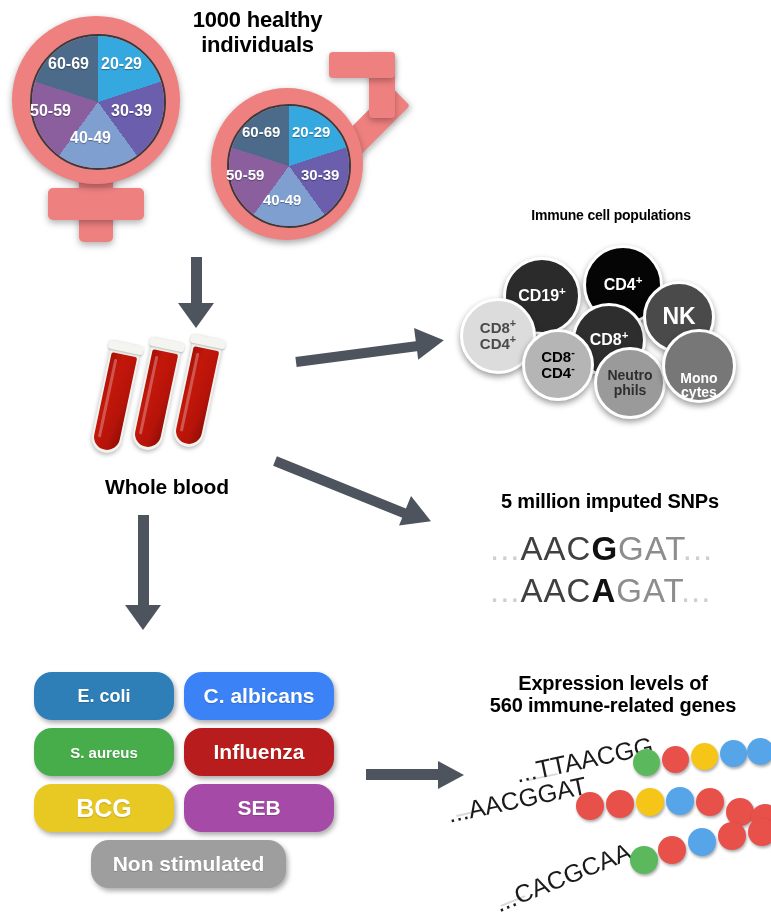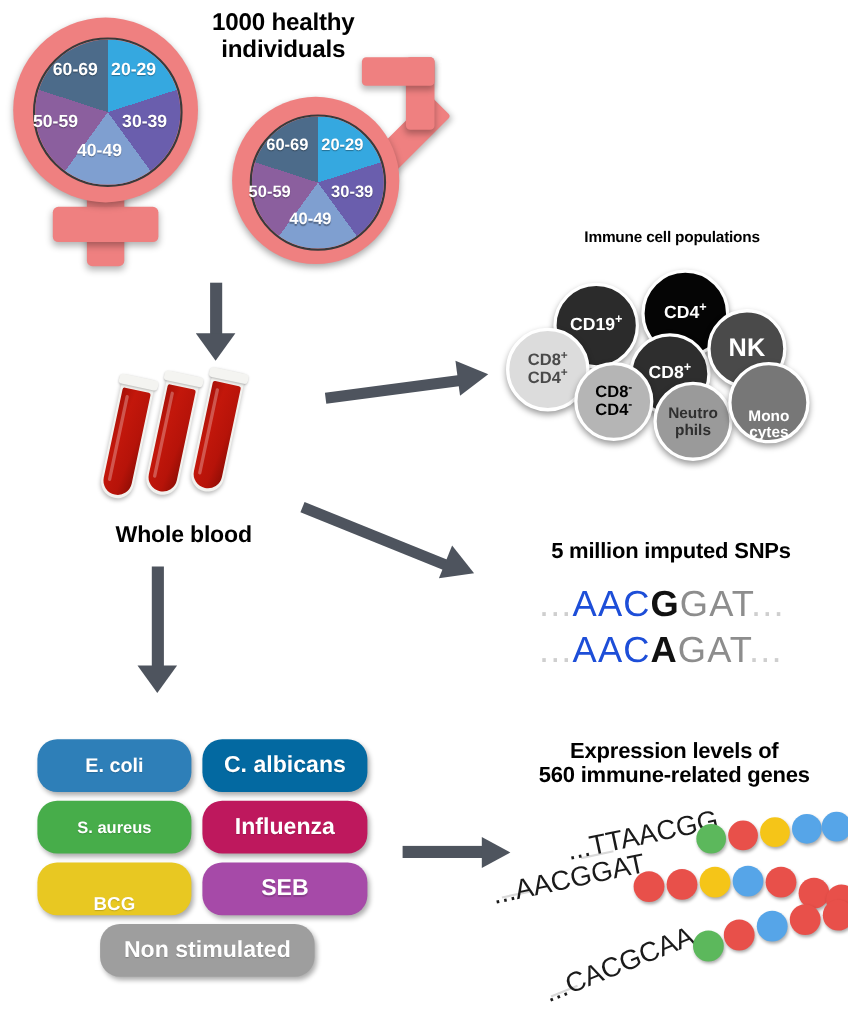--- a/index.html
+++ b/index.html
@@ -72,21 +72,21 @@
     border:3px solid #ffffff;
     box-shadow:0 3px 6px rgba(0,0,0,.4);
     box-sizing:border-box;
   }
   .cell sup{font-size:.72em;vertical-align:super;line-height:0;}
 
   
   .snp-row{position:absolute;white-space:nowrap;font-family:"Liberation Sans",sans-serif;}
   .snp-row .faint{color:#cfcfcf;}
   .snp-row .dark{color:#111;font-weight:bold;}
-  .snp-row .g1{color:#1d4ed8;}
+  .snp-row .g1{color:#404040;}
   .snp-row .g2{color:#8d8d8d;}
 
   
   .stim{
     position:absolute;border-radius:18px;
     display:flex;align-items:center;justify-content:center;
     color:#fff;font-weight:bold;
     box-shadow:2px 3px 5px rgba(0,0,0,.33);
     box-sizing:border-box;
     text-shadow:0 1px 1px rgba(0,0,0,.18);
@@ -251,30 +251,30 @@
 </div>
 
 <div class="snp-row" style="left:490px;top:572px;font-size:33px;letter-spacing:1px;">
   <span class="faint">...</span><span class="g1">AAC</span><span class="dark">A</span><span class="g2">GAT</span><span class="faint">...</span>
 </div>
 
 <div class="abs" style="left:34px;top:672px;width:300px;height:220px;">
   <div class="stim" style="left:0px;top:0px;width:140px;height:48px;background:#2e7fb8;font-size:18px;">
     <span>E. coli</span>
   </div>
-  <div class="stim" style="left:150px;top:0px;width:150px;height:48px;background:#0369a1;font-size:21px;">
+  <div class="stim" style="left:150px;top:0px;width:150px;height:48px;background:#3b82f6;font-size:21px;">
     <span>C. albicans</span>
   </div>
   <div class="stim" style="left:0px;top:56px;width:140px;height:48px;background:#47ad4a;font-size:15px;">
     <span>S. aureus</span>
   </div>
-  <div class="stim" style="left:150px;top:56px;width:150px;height:48px;background:#be185d;font-size:21px;">
+  <div class="stim" style="left:150px;top:56px;width:150px;height:48px;background:#b91c1c;font-size:21px;">
     <span>Influenza</span>
   </div>
-  <div class="stim" style="left:0px;top:112px;width:140px;height:48px;background:#e8c822;font-size:17px;align-items:flex-end;">
+  <div class="stim" style="left:0px;top:112px;width:140px;height:48px;background:#e8c822;font-size:25px;">
     <span>BCG</span>
   </div>
   <div class="stim" style="left:57px;top:168px;width:195px;height:48px;background:#9e9e9e;font-size:21px;">
     <span>Non stimulated</span>
   </div>
   <div class="stim" style="left:150px;top:112px;width:150px;height:48px;background:#a64aa8;font-size:21px;">
     <span>SEB</span>
   </div>
 </div>
 

